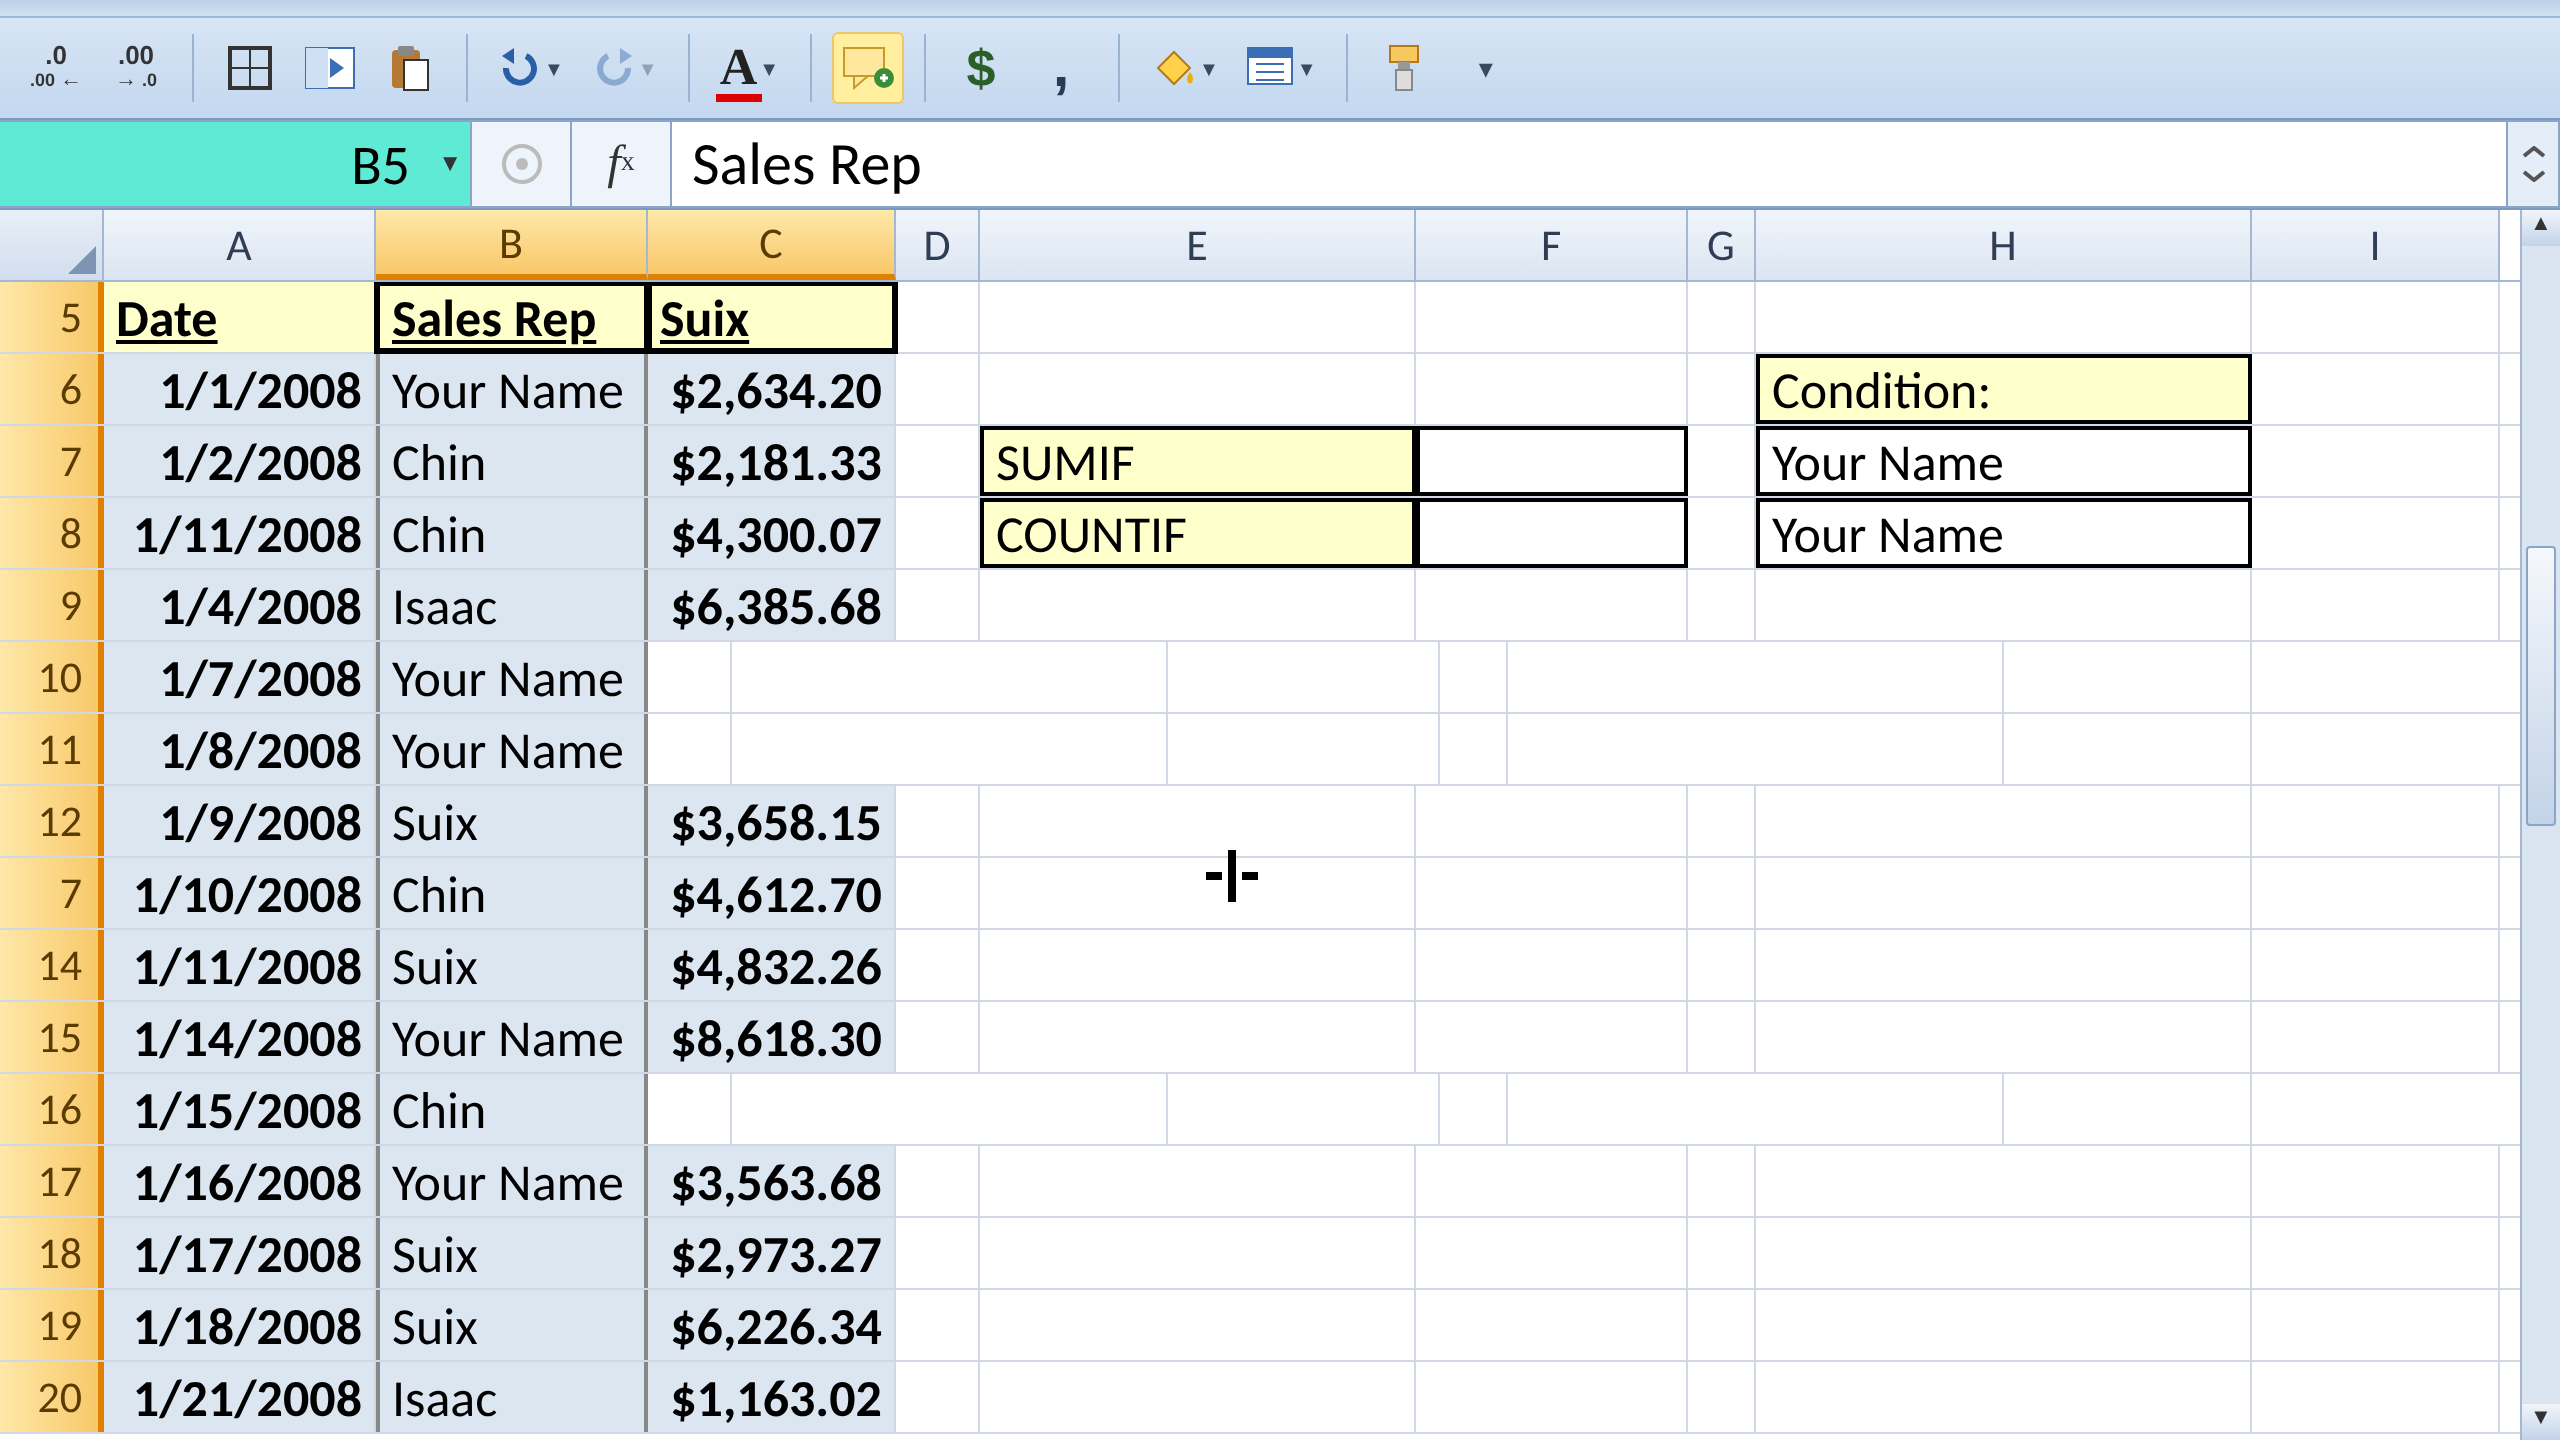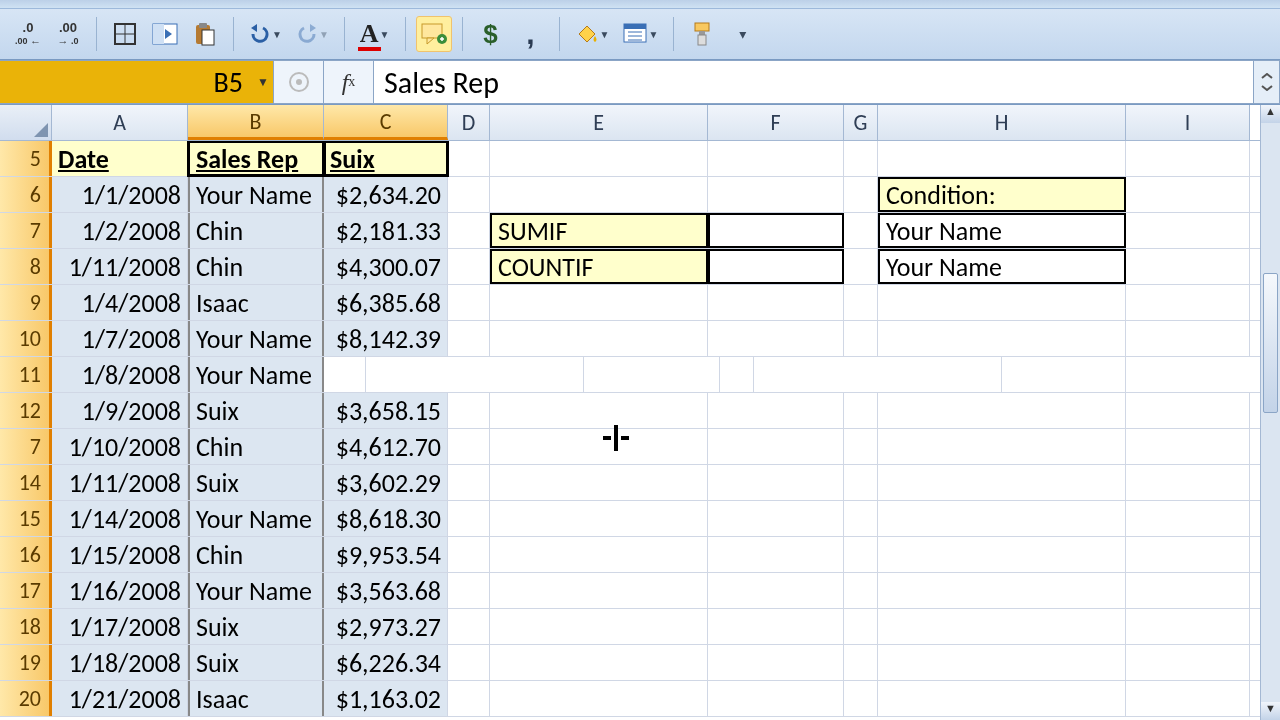--- a/index.html
+++ b/index.html
@@ -33,22 +33,22 @@
   .paint-bucket { position:relative; width:24px; height:24px; }
   .paint-bucket svg{position:absolute;inset:0;}
   
   .highlight-btn { background:#ffef9e; border:1px solid #f0c36d !important; }
   
   
   .formula-row {
     height: 45px; display: flex; align-items: stretch; background: #e5eef8; border-bottom: 1px solid #7a9ac2;
   }
   .name-box {
-    width: 274px; display:flex; align-items:center; justify-content:flex-end; padding:16px 30px;
-    font: 28px Calibri; color:#000; background: #eab308; border: 1px solid #8ba5c6; border-left:none; position:relative;
+    width: 236px; display:flex; align-items:center; justify-content:flex-end; padding:16px 30px;
+    font: 28px Calibri; color:#000; background: #5eead4; border: 1px solid #8ba5c6; border-left:none; position:relative;
   }
   .name-box .dd { position:absolute; right:4px; top:50%; transform:translateY(-50%); color:#333; font-size:12px;}
   .fx-cancel, .fx-ok { width:50px; display:flex; align-items:center; justify-content:center; border:1px solid #8ba5c6; background:#eef4fb; border-left:none; color:#999; font-size:20px;}
   .fx-btn { width:50px; display:flex; align-items:center; justify-content:center; border:1px solid #8ba5c6; background:#eef4fb; border-left:none; font: italic 24px "Times New Roman"; color:#333; }
   .fx-btn sub{font-size:14px;font-style:normal;}
   .formula-input { flex:1; background:#fff; border:1px solid #8ba5c6; border-left:none; font: 30px Calibri; padding: 3px 10px; color:#000; }
   .formula-expand { width:26px; background:#e5eef8; border:1px solid #8ba5c6; border-left:none; display:flex; align-items:center; justify-content:center; }
   
   
   .grid-host { position:absolute; top:105px; left:0; right:0; bottom:0; background:#fff; }
@@ -64,21 +64,21 @@
   .row { display:flex; height:36px; border-bottom:1px solid #d0d7e5; }
   .row-h { width:52px; background:linear-gradient(90deg,#e9eff7,#d1ddee); border-right:1px solid #a4b8d3; display:flex; align-items:center; justify-content:flex-end; padding-right:8px; font: 22px Calibri; color:#2f3e55; cursor:pointer;}
   .row-h.sel { background:linear-gradient(90deg,#ffe8a9,#f8c869); color:#5a3b00; border-right:3px solid #e07f00; }
   
   .cell { border-right:1px solid #d0d7e5; padding: 2px 6px; font: 26px Calibri; color:#000; display:flex; align-items:center; overflow:hidden; white-space:nowrap; cursor:cell; }
   .cell.header-cell { background:#ffffcc; font-weight:bold;text-decoration:underline; }
   .cell.sel-range { background:#dce6f1; }
   .col-B.cell { border-left: 2px solid #888; border-right: 2px solid #888; }
   .row5 .col-B.cell, .row5 .col-C.cell { outline: 3px solid #000; outline-offset: -2px; }
   
-  .num { justify-content:flex-end; }
+  .num { justify-content:flex-end;font-weight:bold; }
   .yellow { background:#ffffcc; }
   .thick-box { border:2px solid #000 !important; }
   
   .hcursor{ position:absolute; width:26px; height:26px; pointer-events:none; }
   .hcursor::before,.hcursor::after{content:"";position:absolute;background:#000;}
   .hcursor::before{left:0;right:0;top:50%;height:4px;transform:translateY(-50%);}
   .hcursor::after{top:0;bottom:0;left:50%;width:4px;transform:translateX(-50%);}
   .hcursor .hole{position:absolute;left:50%;top:50%;width:10px;height:10px;background:#fff;transform:translate(-50%,-50%);}
   
   .vscroll { position:absolute; right:0; top:0; bottom:0; width:20px; background:#dbe5f1; border-left:1px solid #a4b8d3; }
@@ -278,21 +278,20 @@
         <div class="cell col-E"></div>
         <div class="cell col-F"></div>
         <div class="cell col-G"></div>
         <div class="cell col-H"></div>
         <div class="cell col-I"></div>
       </div>
       <div class="row row10">
         <div class="row-h sel">10</div>
         <div class="cell col-A sel-range num">1/7/2008</div>
         <div class="cell col-B sel-range">Your Name</div>
-        <div class="cell col-C sel-range num">$8,142.39</div>
         <div class="cell col-D"></div>
         <div class="cell col-E"></div>
         <div class="cell col-F"></div>
         <div class="cell col-G"></div>
         <div class="cell col-H"></div>
         <div class="cell col-I"></div>
       </div>
       <div class="row row11">
         <div class="row-h sel">11</div>
         <div class="cell col-A sel-range num">1/8/2008</div>
@@ -325,21 +324,21 @@
         <div class="cell col-E"></div>
         <div class="cell col-F"></div>
         <div class="cell col-G"></div>
         <div class="cell col-H"></div>
         <div class="cell col-I"></div>
       </div>
       <div class="row row14">
         <div class="row-h sel">14</div>
         <div class="cell col-A sel-range num">1/11/2008</div>
         <div class="cell col-B sel-range">Suix</div>
-        <div class="cell col-C sel-range num">$3,602.29</div>
+        <div class="cell col-C sel-range num">$4,832.26</div>
         <div class="cell col-D"></div>
         <div class="cell col-E"></div>
         <div class="cell col-F"></div>
         <div class="cell col-G"></div>
         <div class="cell col-H"></div>
         <div class="cell col-I"></div>
       </div>
       <div class="row row15">
         <div class="row-h sel">15</div>
         <div class="cell col-A sel-range num">1/14/2008</div>
@@ -349,21 +348,20 @@
         <div class="cell col-E"></div>
         <div class="cell col-F"></div>
         <div class="cell col-G"></div>
         <div class="cell col-H"></div>
         <div class="cell col-I"></div>
       </div>
       <div class="row row16">
         <div class="row-h sel">16</div>
         <div class="cell col-A sel-range num">1/15/2008</div>
         <div class="cell col-B sel-range">Chin</div>
-        <div class="cell col-C sel-range num">$9,953.54</div>
         <div class="cell col-D"></div>
         <div class="cell col-E"></div>
         <div class="cell col-F"></div>
         <div class="cell col-G"></div>
         <div class="cell col-H"></div>
         <div class="cell col-I"></div>
       </div>
       <div class="row row17">
         <div class="row-h sel">17</div>
         <div class="cell col-A sel-range num">1/16/2008</div>

